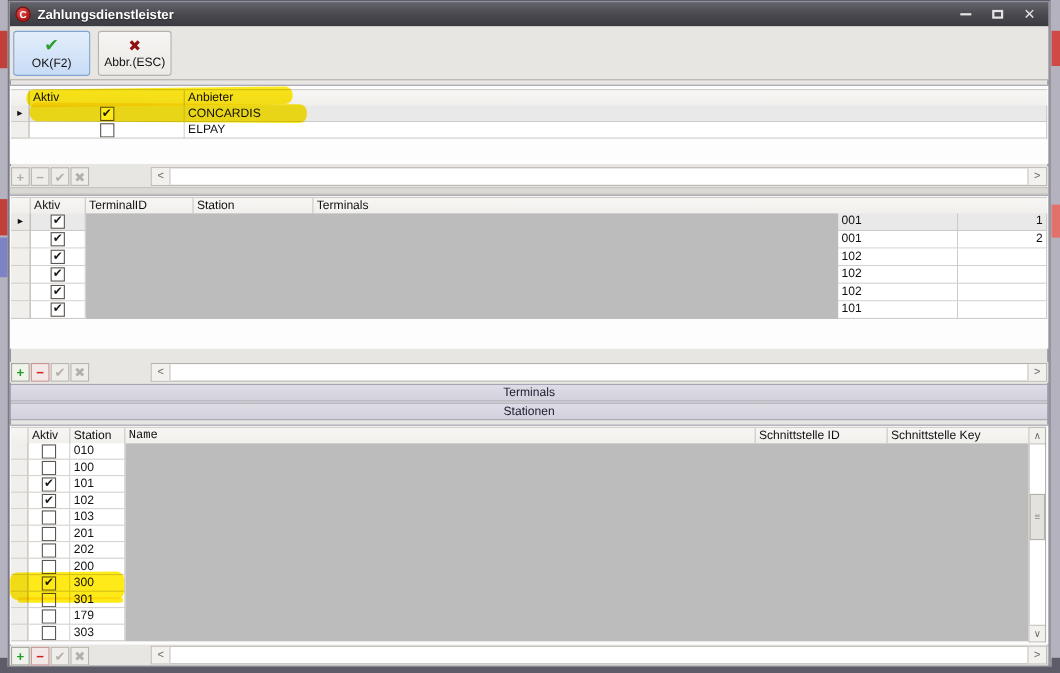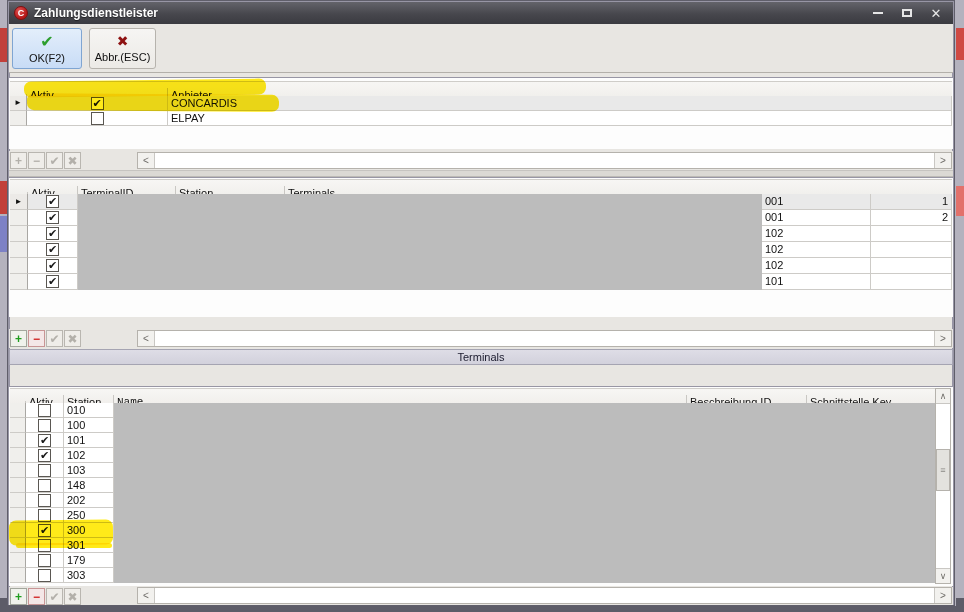--- a/index.html
+++ b/index.html
@@ -40,21 +40,21 @@
           align-items:center;justify-content:center;cursor:default;}
   .tb-ok{left:3px;width:70px;background:linear-gradient(#e3eefb,#c8dcf6);border:1px solid #7fa5d2;}
   .tb-cancel{left:80px;width:67px;background:linear-gradient(#f6f5f3,#eceae6);border:1px solid #b6b3ad;}
   .tb-ico-ok{color:#2d9e2d;font-size:16px;font-weight:bold;line-height:16px;}
   .tb-ico-cancel{color:#8e1212;font-size:14px;font-weight:bold;line-height:15px;}
   .tb-label{font-size:11px;margin-top:2px;}
 
   
   .panel{position:absolute;left:9px;width:944px;background:#fdfdfd;border-top:1px solid #9896a4;}
   .ghead{position:absolute;left:10px;display:flex;height:28px;
-         background:linear-gradient(#f7f6f4,#eceae6);border-top:1px solid #cfcdc9;border-bottom:1px solid #9a9792;align-items:center;}
+         background:linear-gradient(#f7f6f4,#eceae6);border-top:1px solid #cfcdc9;border-bottom:1px solid #9a9792;}
   .ghcell{padding:1px 3px;border-right:1px solid #c9c7c3;overflow:hidden;white-space:nowrap;}
   .grow{display:flex;}
   .gcell{border-right:1px solid #cdcbc7;border-bottom:1px solid #cdcbc7;padding:1px 3px;
          overflow:hidden;white-space:nowrap;background:#fff;}
   .gcell.nopad{padding:0;}
   .gcell.gap{border:none;background:#fff;}
   .selcol{background:#f0efec;border-right:1px solid #a9a7a3;display:flex;align-items:center;justify-content:center;padding:0;}
   .cur .gcell{background:#e9e9e9;}
   .cur .selcol{background:#eceae7;}
   .row-arrow{font-size:8px;line-height:8px;color:#111;}
@@ -261,28 +261,31 @@
     <div class="hscroll" style="left:128px;top:1px;width:815px;">
       <div class="hs-btn hs-left">&lt;</div>
       <div class="hs-track"></div>
       <div class="hs-btn hs-right">&gt;</div>
     </div>
   </div>
 
   <div class="secbar" style="top:349px;">
     <span>Terminals</span>
   </div>
+  <div class="secbar" style="top:366px;">
+    <span>Stationen</span>
+  </div>
 
   <div class="panel" style="top:386px;height:200px;"></div>
   <div class="ghead" style="top:388px;width:925px;">
     <div class="ghcell" style="width:16px;"></div>
     <div class="ghcell" style="width:38px;">Aktiv</div>
     <div class="ghcell" style="width:50px;">Station</div>
     <div class="ghcell" style="width:573px;font-family:Liberation Mono, monospace;">Name</div>
-    <div class="ghcell" style="width:120px;">Beschreibung ID</div>
+    <div class="ghcell" style="width:120px;">Schnittstelle ID</div>
     <div class="ghcell" style="flex:1;border-right:none;">Schnittstelle Key</div>
   </div>
   <div class="abs" style="top:403px;left:10px;width:925px;" id="station-rows">
       <div class="grow" style="height: 15px;">
         <div class="gcell selcol" style="width: 16px;"></div>
         <div class="gcell cellcb nopad" style="width: 38px;">
           <span class="cb"></span>
         </div>
         <div class="gcell" style="width: 50px;">010</div>
         <div class="gcell gap" style="flex: 1 1 0%;"></div>
@@ -317,37 +320,37 @@
           <span class="cb"></span>
         </div>
         <div class="gcell" style="width: 50px;">103</div>
         <div class="gcell gap" style="flex: 1 1 0%;"></div>
       </div>
       <div class="grow" style="height: 15px;">
         <div class="gcell selcol" style="width: 16px;"></div>
         <div class="gcell cellcb nopad" style="width: 38px;">
           <span class="cb"></span>
         </div>
-        <div class="gcell" style="width: 50px;">148</div>
+        <div class="gcell" style="width: 50px;">201</div>
         <div class="gcell gap" style="flex: 1 1 0%;"></div>
       </div>
       <div class="grow" style="height: 15px;">
         <div class="gcell selcol" style="width: 16px;"></div>
         <div class="gcell cellcb nopad" style="width: 38px;">
           <span class="cb"></span>
         </div>
         <div class="gcell" style="width: 50px;">202</div>
         <div class="gcell gap" style="flex: 1 1 0%;"></div>
       </div>
       <div class="grow" style="height: 15px;">
         <div class="gcell selcol" style="width: 16px;"></div>
         <div class="gcell cellcb nopad" style="width: 38px;">
           <span class="cb"></span>
         </div>
-        <div class="gcell" style="width: 50px;">250</div>
+        <div class="gcell" style="width: 50px;">200</div>
         <div class="gcell gap" style="flex: 1 1 0%;"></div>
       </div>
       <div class="grow" style="height: 15px;">
         <div class="gcell selcol" style="width: 16px;"></div>
         <div class="gcell cellcb nopad" style="width: 38px;">
           <span class="cb">✔</span>
         </div>
         <div class="gcell" style="width: 50px;">300</div>
         <div class="gcell gap" style="flex: 1 1 0%;"></div>
       </div>

